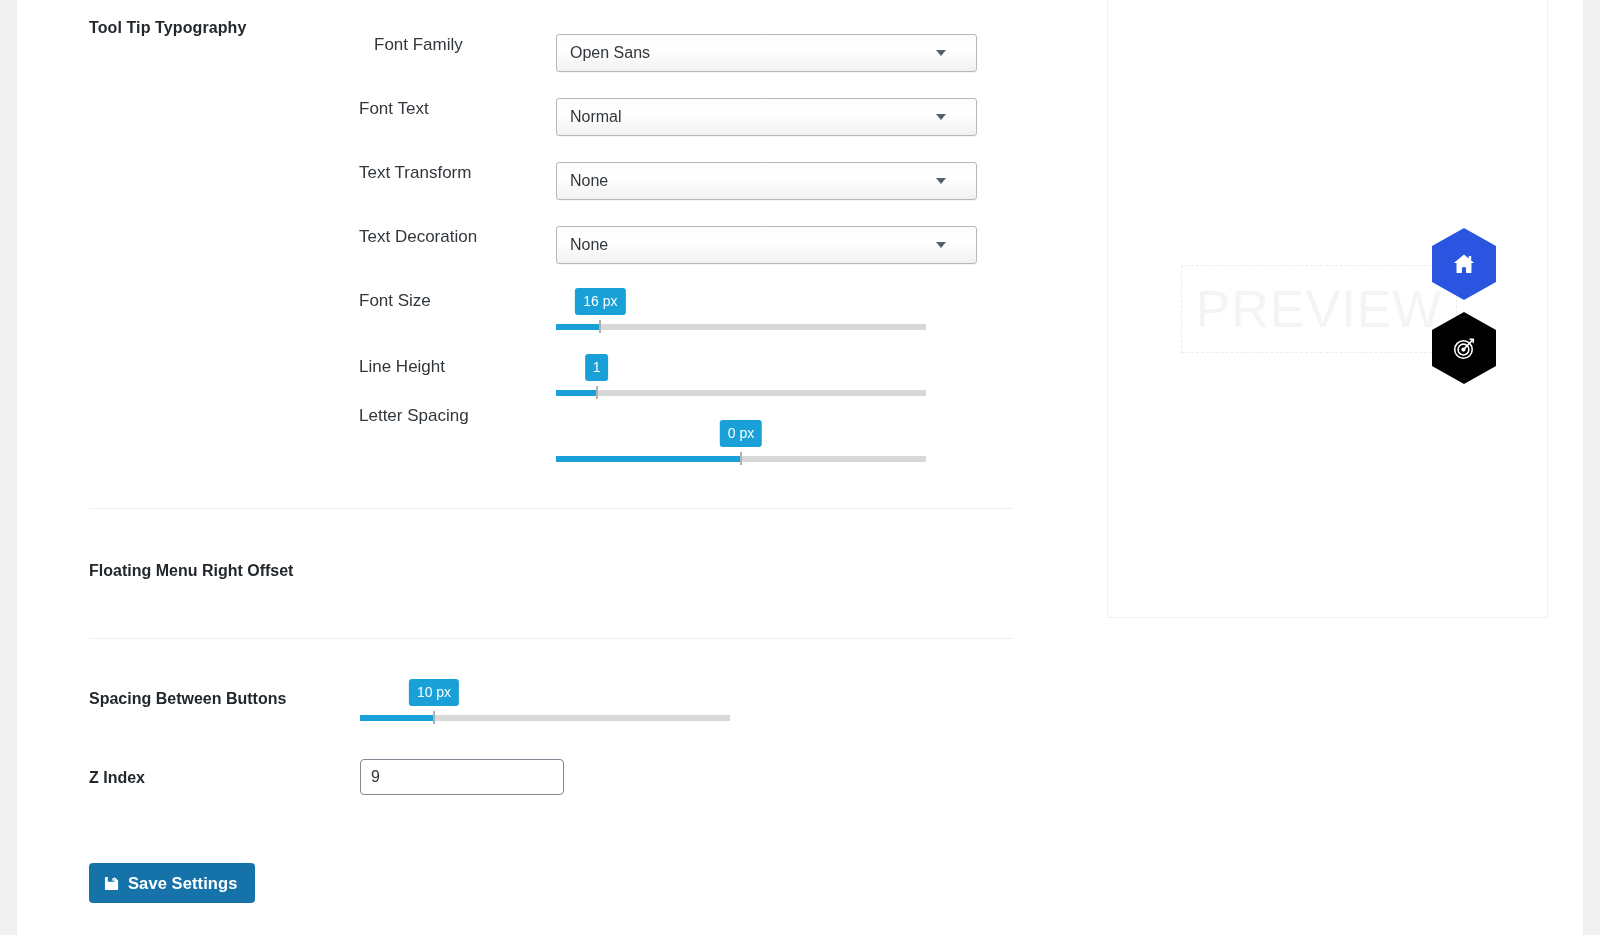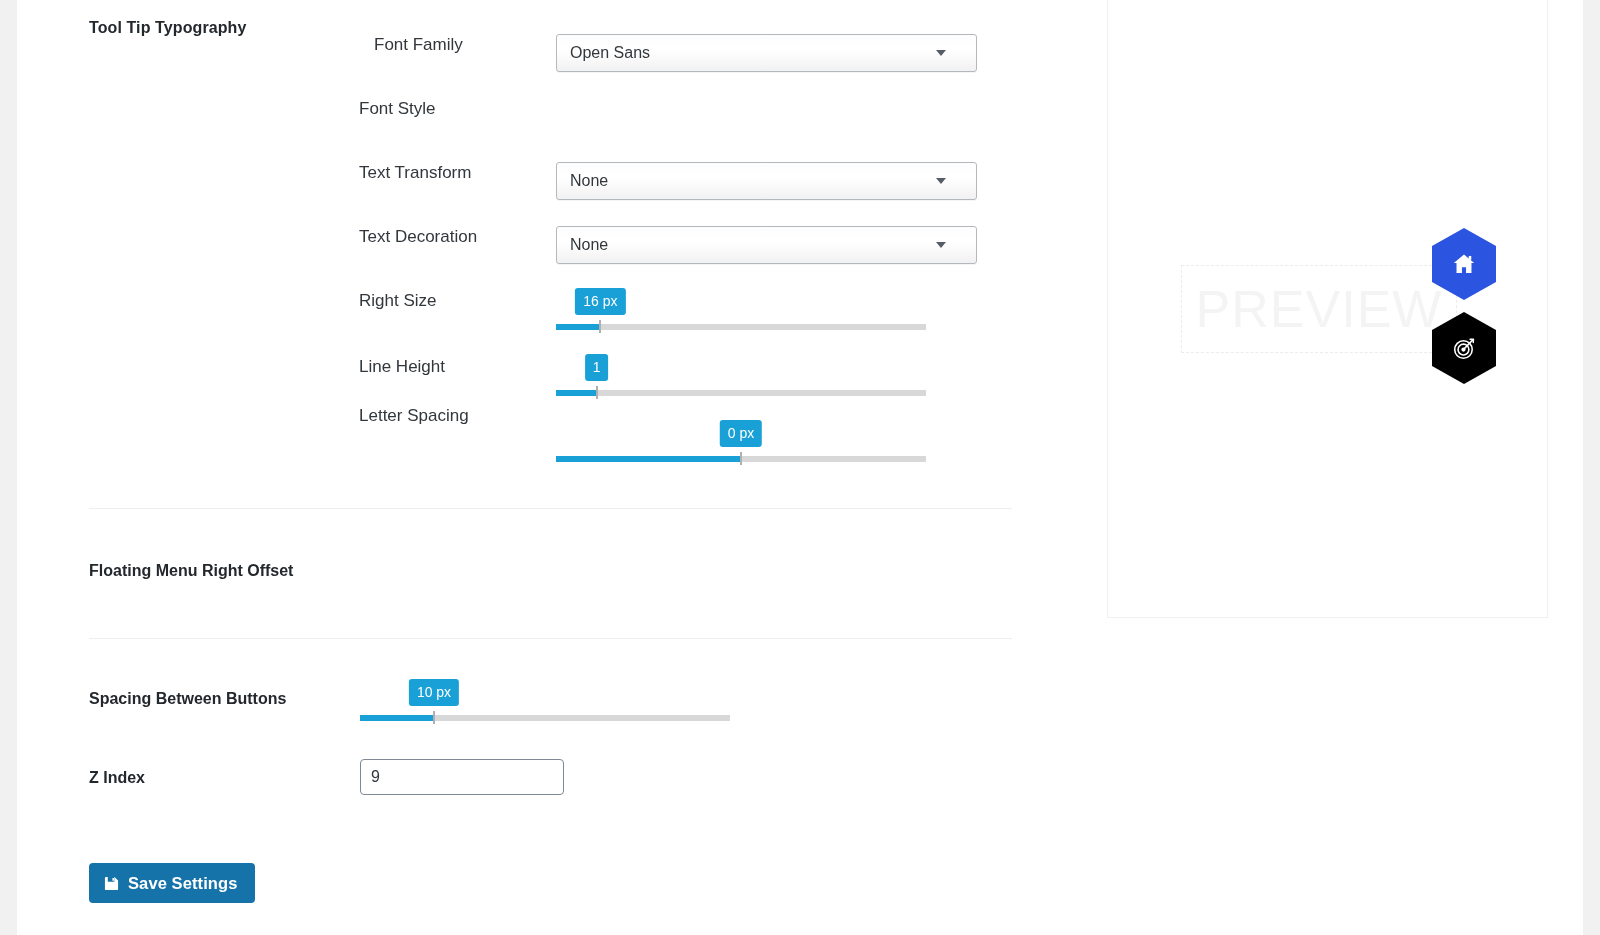--- a/index.html
+++ b/index.html
@@ -248,35 +248,39 @@
     <div class="settings-col">
 
       <div class="section-title" style="top:19px;">Tool Tip Typography</div>
 
       <div class="field-label" style="left:287px; top:35px;margin-left:15px;">Font Family</div>
       <div class="select-box" style="left:484px; top:34px;">
         <span class="sel-text">Open Sans</span>
         <span class="caret"></span>
       </div>
 
-      <div class="field-label" style="left:287px; top:99px;">Font Style</div>
+      <div class="field-label" style="left:287px; top:99px;">Font Text</div>
+      <div class="select-box" style="left:484px; top:98px;">
+        <span class="sel-text">Normal</span>
+        <span class="caret"></span>
+      </div>
 
       <div class="field-label" style="left:287px; top:163px;">Text Transform</div>
       <div class="select-box" style="left:484px; top:162px;">
         <span class="sel-text">None</span>
         <span class="caret"></span>
       </div>
 
       <div class="field-label" style="left:287px; top:227px;">Text Decoration</div>
       <div class="select-box" style="left:484px; top:226px;">
         <span class="sel-text">None</span>
         <span class="caret"></span>
       </div>
 
-      <div class="field-label" style="left:287px; top:291px;">Right Size</div>
+      <div class="field-label" style="left:287px; top:291px;">Font Size</div>
       <div class="slider" style="left:484px; top:296px; width:370px;">
         <div class="slider-track">
           <div class="slider-fill" style="width:12%;"></div>
           <div class="slider-handle" style="left:12%;"></div>
         </div>
         <div class="slider-bubble" style="left:12%;">16 px</div>
       </div>
 
       <div class="field-label" style="left:287px; top:357px;">Line Height</div>
       <div class="slider" style="left:484px; top:362px; width:370px;">

